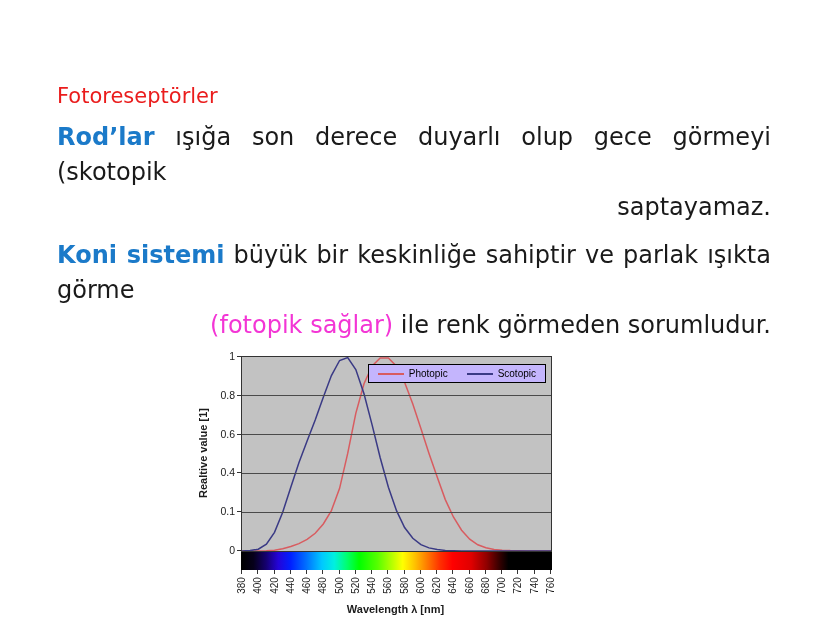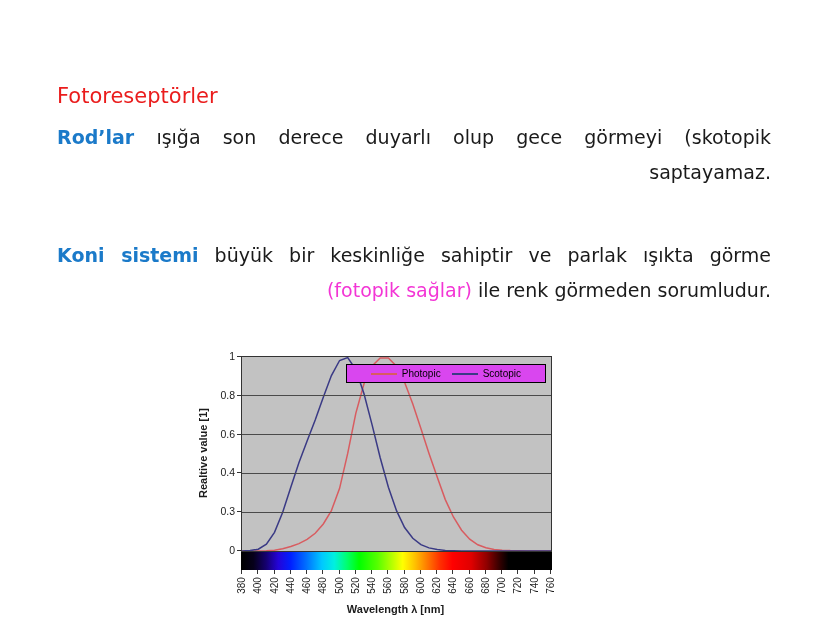--- a/index.html
+++ b/index.html
@@ -5,21 +5,21 @@
   html,body { margin:0; padding:0; background:#888; }
   .slide {
     position:relative; width:828px; height:621px; background:#ffffff;
     font-family:"DejaVu Sans", sans-serif; overflow:hidden; margin:0 auto;
   }
   .heading {
     position:absolute; left:57px; top:86px; margin:0;
     font-size:21px; font-weight:normal; line-height:1;
     color:var(--heading-red,#ea1c1c);
   }
-  .para { position:absolute; left:57px; width:714px; font-size:19px; color:var(--text-black,#1a1a1a); }
+  .para { position:absolute; left:57px; width:714px; font-size:24px; color:var(--text-black,#1a1a1a); }
   .p1 { top:120px; }
   .p2 { top:238px; }
   .line { line-height:35px; text-align:right; }
   .just { text-align:justify; text-align-last:justify; -moz-text-align-last:justify; }
   .c-blue { color:var(--term-blue,#1b7ac9); font-weight:bold; }
   .c-magenta { color:var(--emphasis-magenta,#f335d5); }
 
   
   .chart {
     position:absolute; left:190px; top:314px; width:420px; height:305px;
@@ -33,22 +33,22 @@
     position:absolute; left:-58px; top:132px; width:144px; height:14px;
     transform:rotate(-90deg); text-align:center; font-weight:bold; font-size:11px;
   }
   .plot {
     position:absolute; left:51px; top:42px; width:309px; height:194px;
     background:var(--plot-bg,#c2c2c2); border:1px solid #333; box-sizing:content-box;
   }
   .gridline { position:absolute; left:0; width:100%; height:1px; background:#4a4a4a; }
   .curves { position:absolute; left:0; top:0; width:309px; height:194px; display:block; }
   .legend {
-    position:absolute; right:5px; top:7px; background:#d946ef; border:1px solid #000;
-    display:flex; align-items:center; gap:11px; padding:3px 24px; font-size:10px; color:#000;
+    position:absolute; right:5px; top:7px; background:#c4b5fd; border:1px solid #000;
+    display:flex; align-items:center; gap:19px; padding:3px 9px; font-size:10px; color:#000;
   }
   .leg-entry { display:flex; align-items:center; }
   .leg-line { display:inline-block; width:26px; height:2px; margin-right:5px; }
   .spectrum { position:absolute; left:51px; top:238px; width:311px; height:18px; }
   .ytick { position:absolute; left:0; width:45px; text-align:right; font-size:10.5px; }
   .ymark { position:absolute; left:47px; width:4px; height:1px; background:#333; }
   .xmark { position:absolute; width:1px; height:4px; top:256px; background:#333; }
   .xtick {
     position:absolute; width:30px; height:11px; top:266px;
     transform:rotate(-90deg); font-size:10px; text-align:center; line-height:11px;
@@ -102,21 +102,21 @@
     <div class="spectrum" id="spectrum" style="background: linear-gradient(to right, rgb(0, 0, 0) 0%, rgb(6, 0, 26) 4%, rgb(21, 0, 110) 8%, rgb(36, 4, 217) 12%, rgb(0, 32, 255) 16%, rgb(0, 112, 255) 21%, rgb(0, 200, 255) 26%, rgb(0, 240, 224) 30%, rgb(0, 255, 112) 34%, rgb(0, 255, 0) 38%, rgb(88, 255, 0) 44%, rgb(192, 255, 0) 49%, rgb(255, 255, 0) 52%, rgb(255, 192, 0) 56%, rgb(255, 120, 0) 60%, rgb(255, 48, 0) 64%, rgb(255, 0, 0) 68%, rgb(224, 0, 0) 74%, rgb(144, 0, 0) 79%, rgb(56, 0, 0) 83%, rgb(0, 0, 0) 86%, rgb(0, 0, 0) 100%);"></div>
     <div class="x-title">Wavelength λ [nm]</div>
   <div class="ytick" style="top: 36px;">1</div>
       <div class="ymark" style="top: 42px;"></div>
       <div class="ytick" style="top: 74.8px;">0.8</div>
       <div class="ymark" style="top: 80.8px;"></div>
       <div class="ytick" style="top: 113.6px;">0.6</div>
       <div class="ymark" style="top: 119.6px;"></div>
       <div class="ytick" style="top: 152.4px;">0.4</div>
       <div class="ymark" style="top: 158.4px;"></div>
-      <div class="ytick" style="top: 191.2px;">0.3</div>
+      <div class="ytick" style="top: 191.2px;">0.1</div>
       <div class="ymark" style="top: 197.2px;"></div>
       <div class="ytick" style="top: 230px;">0</div>
       <div class="ymark" style="top: 236px;"></div>
       <div class="xmark" style="left: 51px;"></div>
       <div class="xtick" style="left: 36px;">380</div>
       <div class="xmark" style="left: 67.2632px;"></div>
       <div class="xtick" style="left: 52.2632px;">400</div>
       <div class="xmark" style="left: 83.5263px;"></div>
       <div class="xtick" style="left: 68.5263px;">420</div>
       <div class="xmark" style="left: 99.7895px;"></div>

